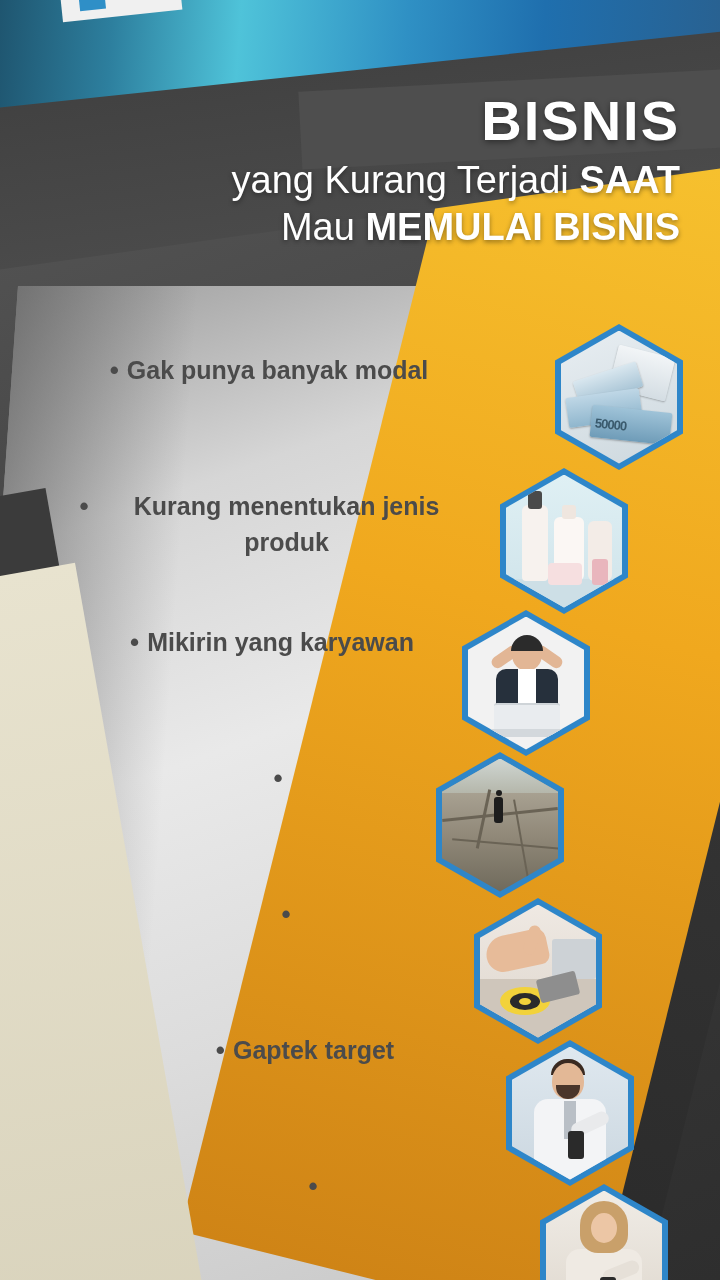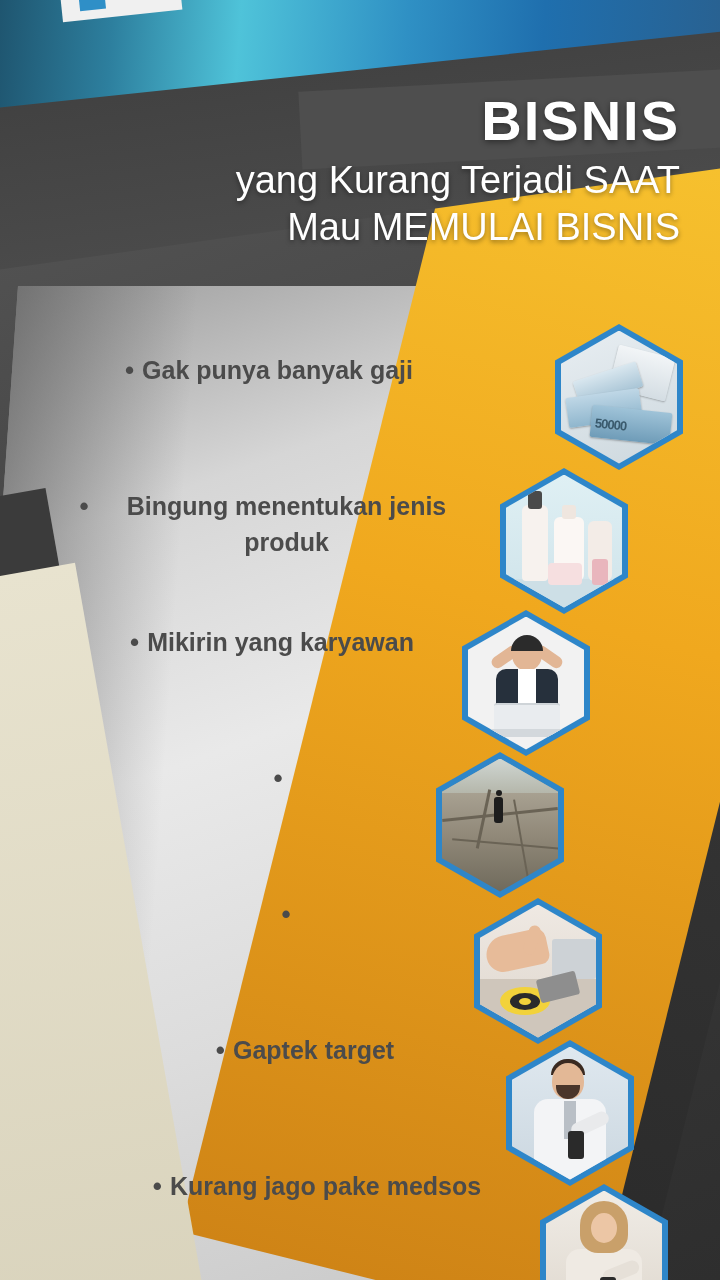--- a/index.html
+++ b/index.html
@@ -171,21 +171,21 @@
     line-height: 1.05;
     text-shadow: 0 2px 6px rgba(0,0,0,.45);
   }
   .title-sub {
     font-size: 38px;
     line-height: 1.25;
     font-weight: 300;
     margin-top: 6px;
     text-shadow: 0 2px 5px rgba(0,0,0,.4);
   }
-  .title-sub b { font-weight: normal; }
+  .title-sub b { font-weight: bold; }
 
   
   .list {
     position: absolute;
     left: 44px;
     top: 352px;
     width: 450px;
     z-index: 7;
   }
   .list-item {
@@ -342,43 +342,42 @@
     <div class="title-main">BISNIS</div>
     <div class="title-sub">
       <span>yang Kurang Terjadi </span><b>SAAT</b><br>
       <span>Mau </span><b>MEMULAI BISNIS</b>
     </div>
   </div>
 
   <div class="list">
     <div class="list-item li-0">
       <span class="bullet">•</span>
-      <span class="txt">Gak punya banyak gaji</span>
+      <span class="txt">Gak punya banyak modal</span>
     </div>
     <div class="list-item li-1">
       <span class="bullet">•</span>
-      <span class="txt">Bingung menentukan jenis produk</span>
+      <span class="txt">Kurang menentukan jenis produk</span>
     </div>
     <div class="list-item li-2">
       <span class="bullet">•</span>
       <span class="txt">Mikirin yang karyawan</span>
     </div>
     <div class="list-item li-3">
       <span class="bullet">•</span>
     </div>
     <div class="list-item li-4">
       <span class="bullet">•</span>
     </div>
     <div class="list-item li-5">
       <span class="bullet">•</span>
       <span class="txt">Gaptek target</span>
     </div>
     <div class="list-item li-6">
       <span class="bullet">•</span>
-      <span class="txt">Kurang jago pake medsos</span>
     </div>
   </div>
 
   <div class="hex" style="left:555px; top:324px;">
     <div class="inner">
       <div class="scene ph-money">
         <span class="bill b4"></span>
         <span class="bill b3"></span>
         <span class="bill b1"></span>
         <span class="bill b2"></span>

